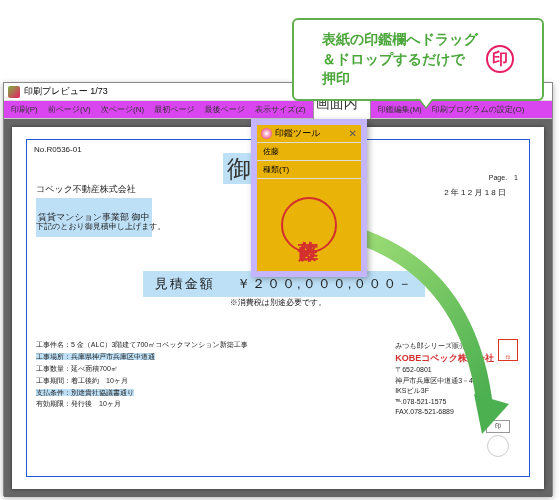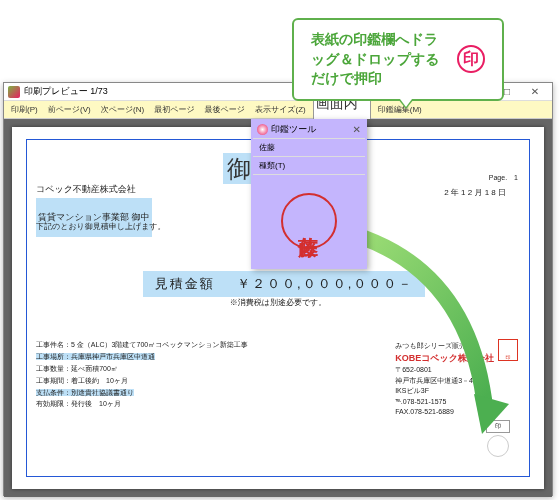--- a/index.html
+++ b/index.html
@@ -1,28 +1,28 @@
 <!DOCTYPE html>
 <html><head>
 <meta charset="utf-8">
 <style>
 *{box-sizing:border-box;margin:0;padding:0}
 body{font-family:"MS Gothic","Meiryo",sans-serif;font-size:10px;background:#fff;width:560px;height:500px;position:relative;overflow:hidden}
-.callout{position:absolute;top:18px;left:292px;width:212px;background:#fff;border:2px solid #5fb04c;border-radius:6px;padding:10px 17px;z-index:40;display:flex;align-items:center;gap:8px}
+.callout{position:absolute;top:18px;left:292px;width:252px;background:#fff;border:2px solid #5fb04c;border-radius:6px;padding:10px 28px;z-index:40;display:flex;align-items:center;gap:8px}
 .callout-text{color:#4ba63a;font-size:14px;font-weight:bold;line-height:1.4}
 .callout-tail{position:absolute;bottom:-10px;left:50%;width:0;height:0;border-left:8px solid transparent;border-right:8px solid transparent;border-top:10px solid #5fb04c}
 .callout-tail::after{content:"";position:absolute;top:-10px;left:-6px;width:0;height:0;border-left:6px solid transparent;border-right:6px solid transparent;border-top:8px solid #fff}
 .inn{width:28px;height:28px;border:2px solid #e91e63;border-radius:50%;display:flex;align-items:center;justify-content:center;color:#e91e63;font-size:16px;font-weight:bold;flex-shrink:0}
 .win{position:absolute;top:82px;left:3px;width:550px;height:414px;border:1px solid #888;background:#fff;box-shadow:0 2px 6px rgba(0,0,0,.3)}
 .titlebar{height:18px;background:#fff;display:flex;align-items:center;padding:0 4px;border-bottom:1px solid #ddd}
 .ticon{width:12px;height:12px;background:linear-gradient(135deg,#7cb342,#e91e63);border-radius:2px;margin-right:4px}
 .ttext{font-size:9px;flex:1}
 .tbtns{display:flex;gap:2px}
 .tbtn{width:26px;height:14px;display:flex;align-items:center;justify-content:center;font-size:10px;color:#555}
-.toolbar{height:18px;background:#fef9c3;border-bottom:1px solid #ccc;display:flex;align-items:center;padding:0 4px;gap:4px;font-size:8px;color:#333}
+.toolbar{height:18px;background:#d946ef;border-bottom:1px solid #ccc;display:flex;align-items:center;padding:0 4px;gap:4px;font-size:8px;color:#333}
 .tb-item{padding:1px 3px;white-space:nowrap}
 .tb-sel{border:1px solid #999;background:#fff;padding:0 12px 12px 2px;font-size:14px;position:relative}
 .tb-sel::after{content:"▾";position:absolute;right:2px;font-size:7px}
 .workspace{height:378px;background:#666;padding:8px;position:relative}
 .doc{width:100%;height:100%;background:#fff;position:relative;box-shadow:0 0 4px rgba(0,0,0,.5)}
 .doc-border{position:absolute;top:12px;left:14px;right:14px;bottom:12px;border:1.5px solid #2458d6}
 .doc-content{position:absolute;top:18px;left:22px;right:22px;bottom:18px;font-size:8px;color:#222}
 .quote-no{font-size:8px}
 .title-big{position:absolute;top:8px;left:0;right:0;text-align:center;font-size:24px;letter-spacing:10px;color:#333}
 .title-big .hl{background:#bde0f7;padding:2px 4px}
@@ -35,21 +35,21 @@
 .amount-box{display:inline-block;background:#bde0f7;padding:4px 12px;font-size:13px;letter-spacing:2px;color:#222}
 .note{position:absolute;top:152px;left:0;right:0;text-align:center;font-size:8px}
 .details{position:absolute;top:194px;left:2px;font-size:7px;line-height:1.7}
 .details .hl{background:#bde0f7}
 .footer-co{position:absolute;top:196px;right:28px;font-size:7px;line-height:1.5;text-align:left}
 .kobe{color:#d32f2f;font-weight:bold;font-size:9px}
 .seal-sq{position:absolute;top:194px;right:4px;width:20px;height:22px;border:1px solid #d32;color:#d32;font-size:5px;display:flex;align-items:center;justify-content:center;writing-mode:vertical-rl}
 .stamp-slot{position:absolute;bottom:14px;right:12px;width:24px;text-align:center}
 .stamp-slot .lbl{font-size:6px;border:1px solid #999;padding:1px}
 .stamp-slot .circ{width:22px;height:22px;border:1px solid #ccc;border-radius:50%;margin:2px auto 0;position:relative}
-.tool{position:absolute;top:0px;left:247px;width:116px;background:#c4b5fd;border:2px solid #c4b5fd;box-shadow:2px 2px 6px rgba(0,0,0,.3);z-index:30}
+.tool{position:absolute;top:0px;left:247px;width:116px;background:#eab308;border:6px solid #c4b5fd;box-shadow:2px 2px 6px rgba(0,0,0,.3);z-index:30}
 .tool-title{height:18px;display:flex;align-items:center;padding:0 4px;font-size:9px;border-bottom:1px solid #ddd}
 .tool-ico{width:11px;height:11px;border-radius:50%;background:radial-gradient(circle,#fff,#e91e63);margin-right:3px}
 .tool-x{margin-left:auto;font-size:10px;color:#555}
 .tool-row{border-bottom:1px solid #ddd;padding:3px 6px;font-size:8px}
 .tool-body{height:92px;display:flex;align-items:center;justify-content:center}
 .hanko{width:56px;height:56px;border:2.5px solid #d32f2f;border-radius:50%;display:flex;align-items:center;justify-content:center;color:#d32f2f;font-size:20px;font-weight:bold;writing-mode:vertical-rl}
 .arrow-svg{position:absolute;top:100px;left:320px;width:200px;height:240px;z-index:25;pointer-events:none}
 </style>
 </head>
 <body>
@@ -72,25 +72,27 @@
   </div>
   <div class="toolbar">
     <span class="tb-item">印刷(P)</span>
     <span class="tb-item">前ページ(V)</span>
     <span class="tb-item">次ページ(N)</span>
     <span class="tb-item">最初ページ</span>
     <span class="tb-item">最後ページ</span>
     <span class="tb-item">表示サイズ(Z)</span>
     <span class="tb-sel">画面内</span>
     <span class="tb-item">印鑑編集(M)</span>
+    <span class="tb-item">印刷プログラムの設定(O)</span>
   </div>
   <div class="workspace">
     <div class="doc">
       <div class="doc-border"></div>
       <div class="doc-content">
+        <div class="quote-no">No.R0536-01</div>
         <div class="title-big"><span class="hl">御見積</span></div>
         <div class="page">Page.　1</div>
         <div class="date">2 年 1 2 月 1 8 日</div>
         <div class="company">
           <div>コベック不動産株式会社</div>
           <span class="hl">賃貸マンション事業部 御中</span>
         </div>
         <div class="msg">下記のとおり御見積申し上げます。</div>
         <div class="amount-row">
           <span class="amount-box">

